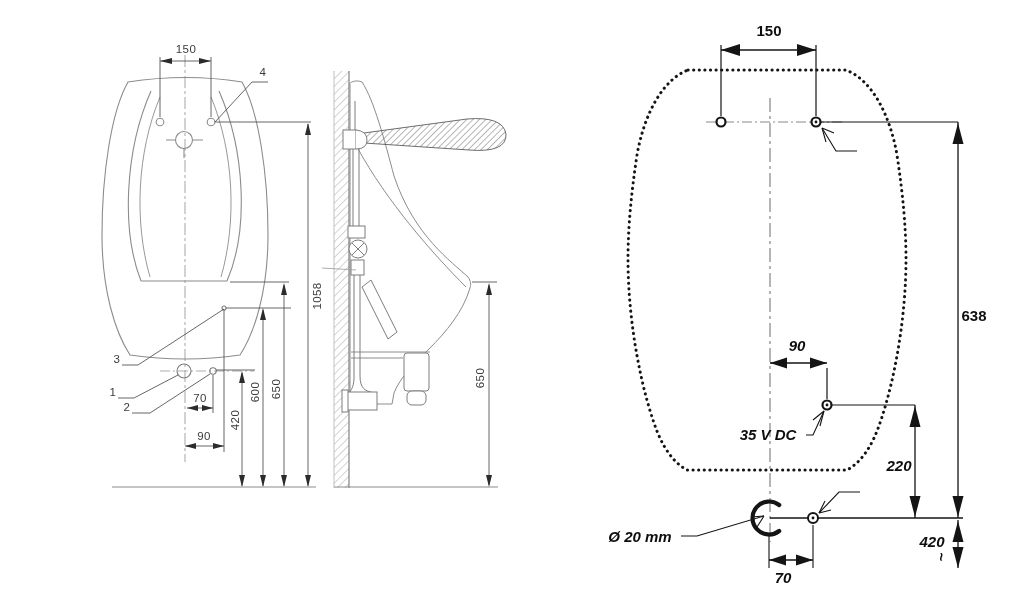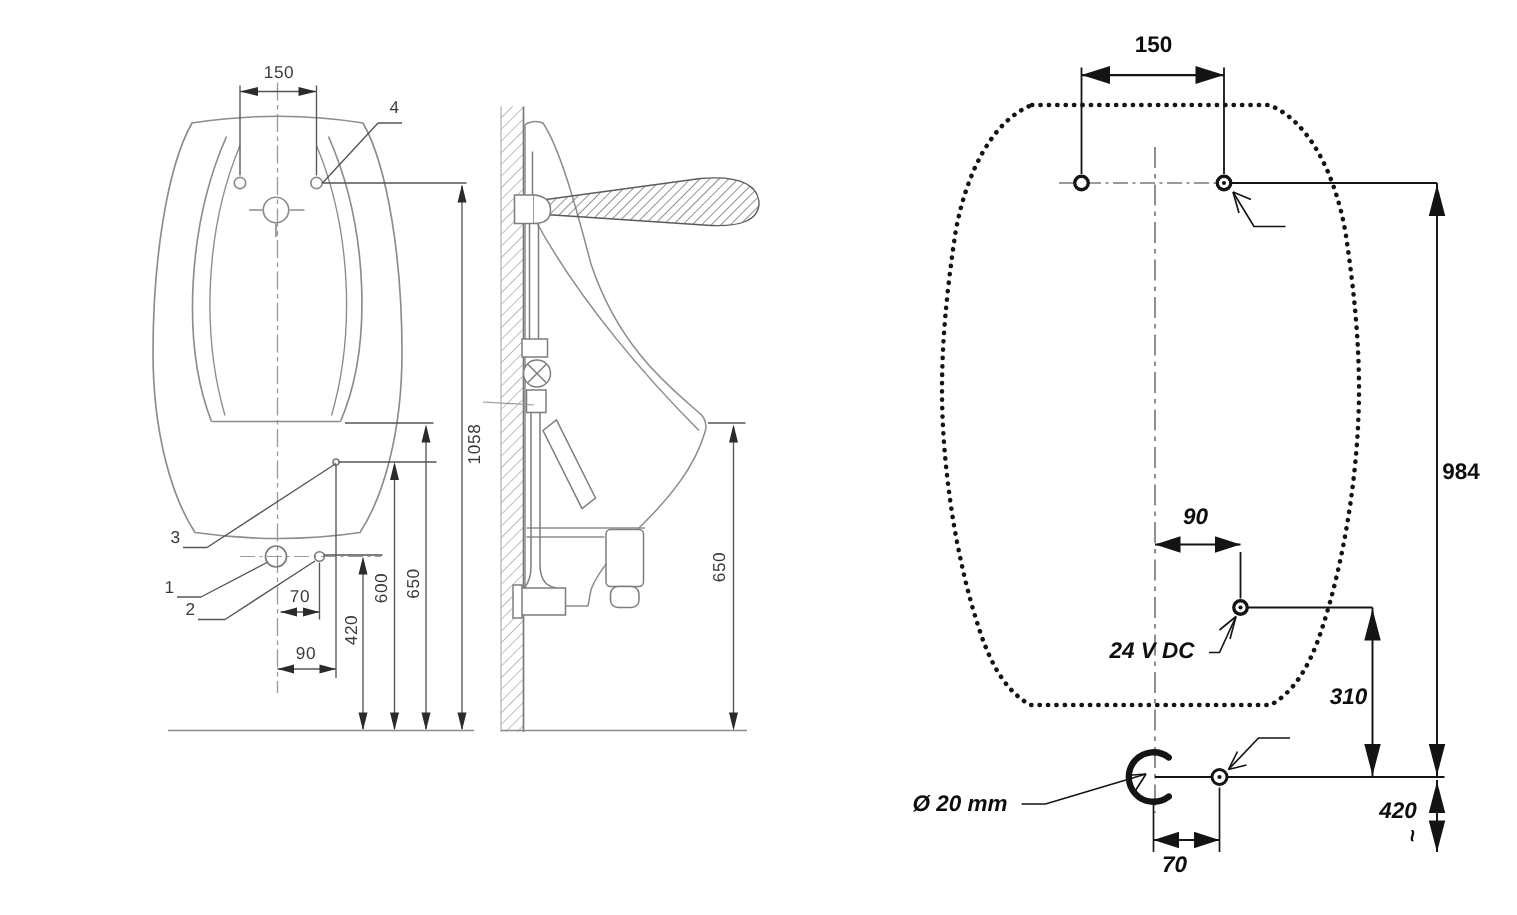--- a/index.html
+++ b/index.html
@@ -207,22 +207,22 @@
 <div class="label dim" style="left:200px;top:399px;">70</div>
 <div class="label dim" style="left:204px;top:437px;">90</div>
 <div class="label dim rot" style="left:236px;top:420px;">420</div>
 <div class="label dim rot" style="left:256px;top:392px;">600</div>
 <div class="label dim rot" style="left:277px;top:389px;">650</div>
 <div class="label dim rot" style="left:318px;top:296px;">1058</div>
 
 <div class="label dim rot" style="left:481px;top:378px;">650</div>
 
 <div class="label tb" style="left:769px;top:30px;">150</div>
-<div class="label tb" style="left:974px;top:315px;">984</div>
+<div class="label tb" style="left:974px;top:315px;">638</div>
 <div class="label tbi" style="left:797px;top:345px;">90</div>
-<div class="label tbi" style="left:768px;top:434px;">24 V DC</div>
-<div class="label tbi" style="left:899px;top:465px;">310</div>
+<div class="label tbi" style="left:768px;top:434px;">35 V DC</div>
+<div class="label tbi" style="left:899px;top:465px;">220</div>
 <div class="label tbi" style="left:640px;top:536px;">Ø 20 mm</div>
 <div class="label tbi" style="left:783px;top:577px;">70</div>
 <div class="label tbi" style="left:932px;top:541px;">420</div>
 <div class="label tb rot90" style="left:941px;top:557px;">~</div>
 
 </div>
 
 </body></html>

